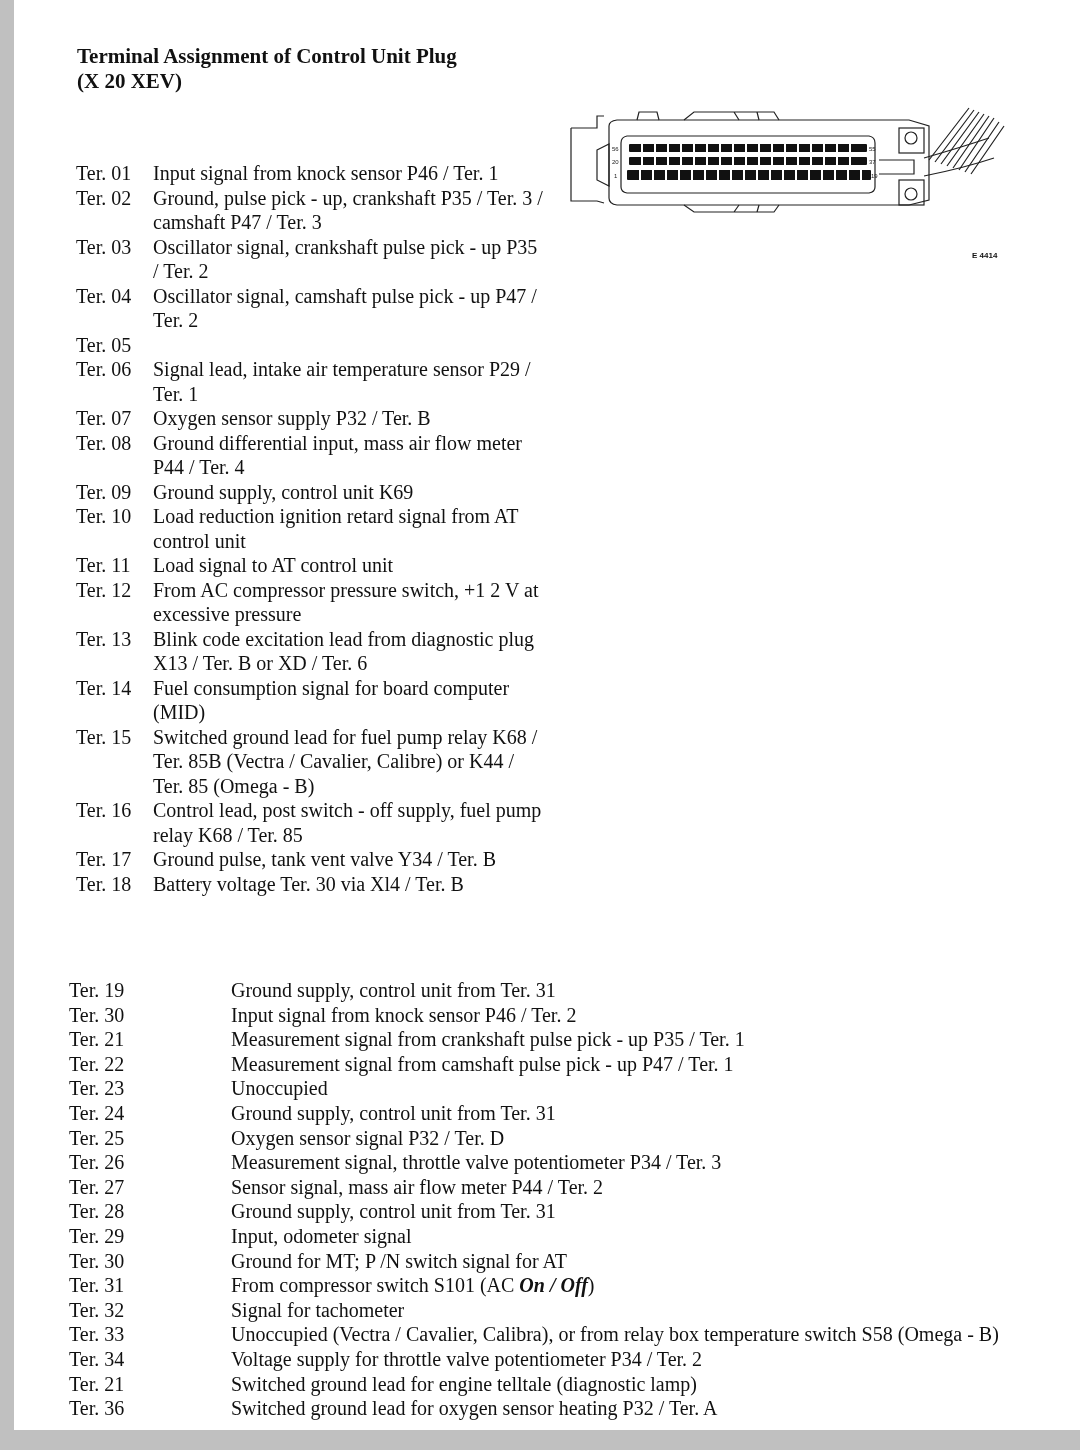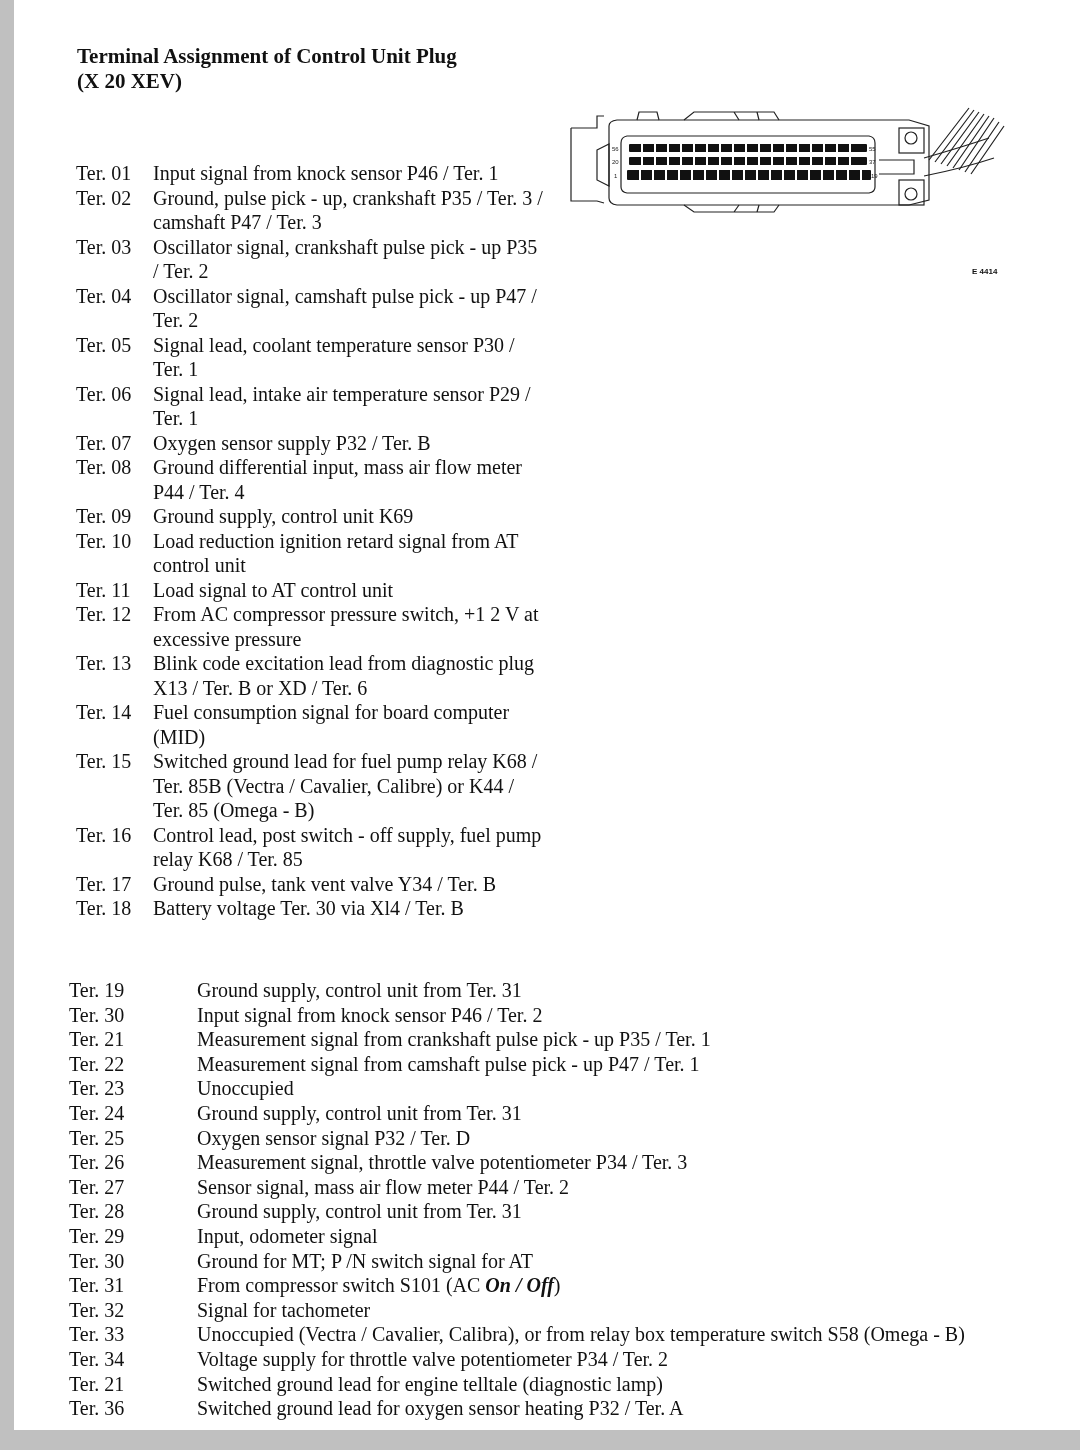--- a/index.html
+++ b/index.html
@@ -15,28 +15,28 @@
   }
   .title {
     position: absolute; left: 63px; top: 44px;
     font-weight: bold; font-size: 21px; line-height: 25px;
   }
   .list1 { position: absolute; left: 62px; top: 119px; width: 470px; margin-top: 42px; }
   .row1 { display: flex; font-size: 20px; line-height: 24.5px; }
   .row1 .num { width: 77px; flex: none; white-space: nowrap; }
   .row1 .desc { flex: 1; }
   .list2 { position: absolute; left: 55px; top: 978px; width: 960px; }
-  .row2 { display: flex; font-size: 20px; line-height: 24.6px; }
+  .row2 { display: flex; font-size: 20px; line-height: 24.6px; gap: 34px; }
   .row2 .num { width: 128px; flex: none; white-space: nowrap; }
   .row2 .desc { flex: 1; }
   .bold { font-weight: bold; font-style: italic; }
   .figure { position: absolute; left: 555px; top: 88px; width: 445px; height: 130px; }
   .fig-label {
     position: absolute; left: 958px; top: 251px;
-    font-family: "Liberation Sans", sans-serif; font-weight: bold; font-size: 8px; margin-top: 16px;
+    font-family: "Liberation Sans", sans-serif; font-weight: bold; font-size: 8px;
   }
 </style>
 </head>
 <body>
 
 <div class="page">
   <div class="title">
     <div>Terminal Assignment of Control Unit Plug</div>
     <div>(X 20 XEV)</div>
   </div>
@@ -53,21 +53,20 @@
     <div class="row1">
         <span class="num">Ter. 03</span>
         <span class="desc">Oscillator signal, crankshaft pulse pick - up P35 / Ter. 2</span>
       </div>
     <div class="row1">
         <span class="num">Ter. 04</span>
         <span class="desc">Oscillator signal, camshaft pulse pick - up P47 / Ter. 2</span>
       </div>
     <div class="row1">
         <span class="num">Ter. 05</span>
-        <span class="desc">Signal lead, coolant temperature sensor P30 / Ter. 1</span>
       </div>
     <div class="row1">
         <span class="num">Ter. 06</span>
         <span class="desc">Signal lead, intake air temperature sensor P29 / Ter. 1</span>
       </div>
     <div class="row1">
         <span class="num">Ter. 07</span>
         <span class="desc">Oxygen sensor supply P32 / Ter. B</span>
       </div>
     <div class="row1">

